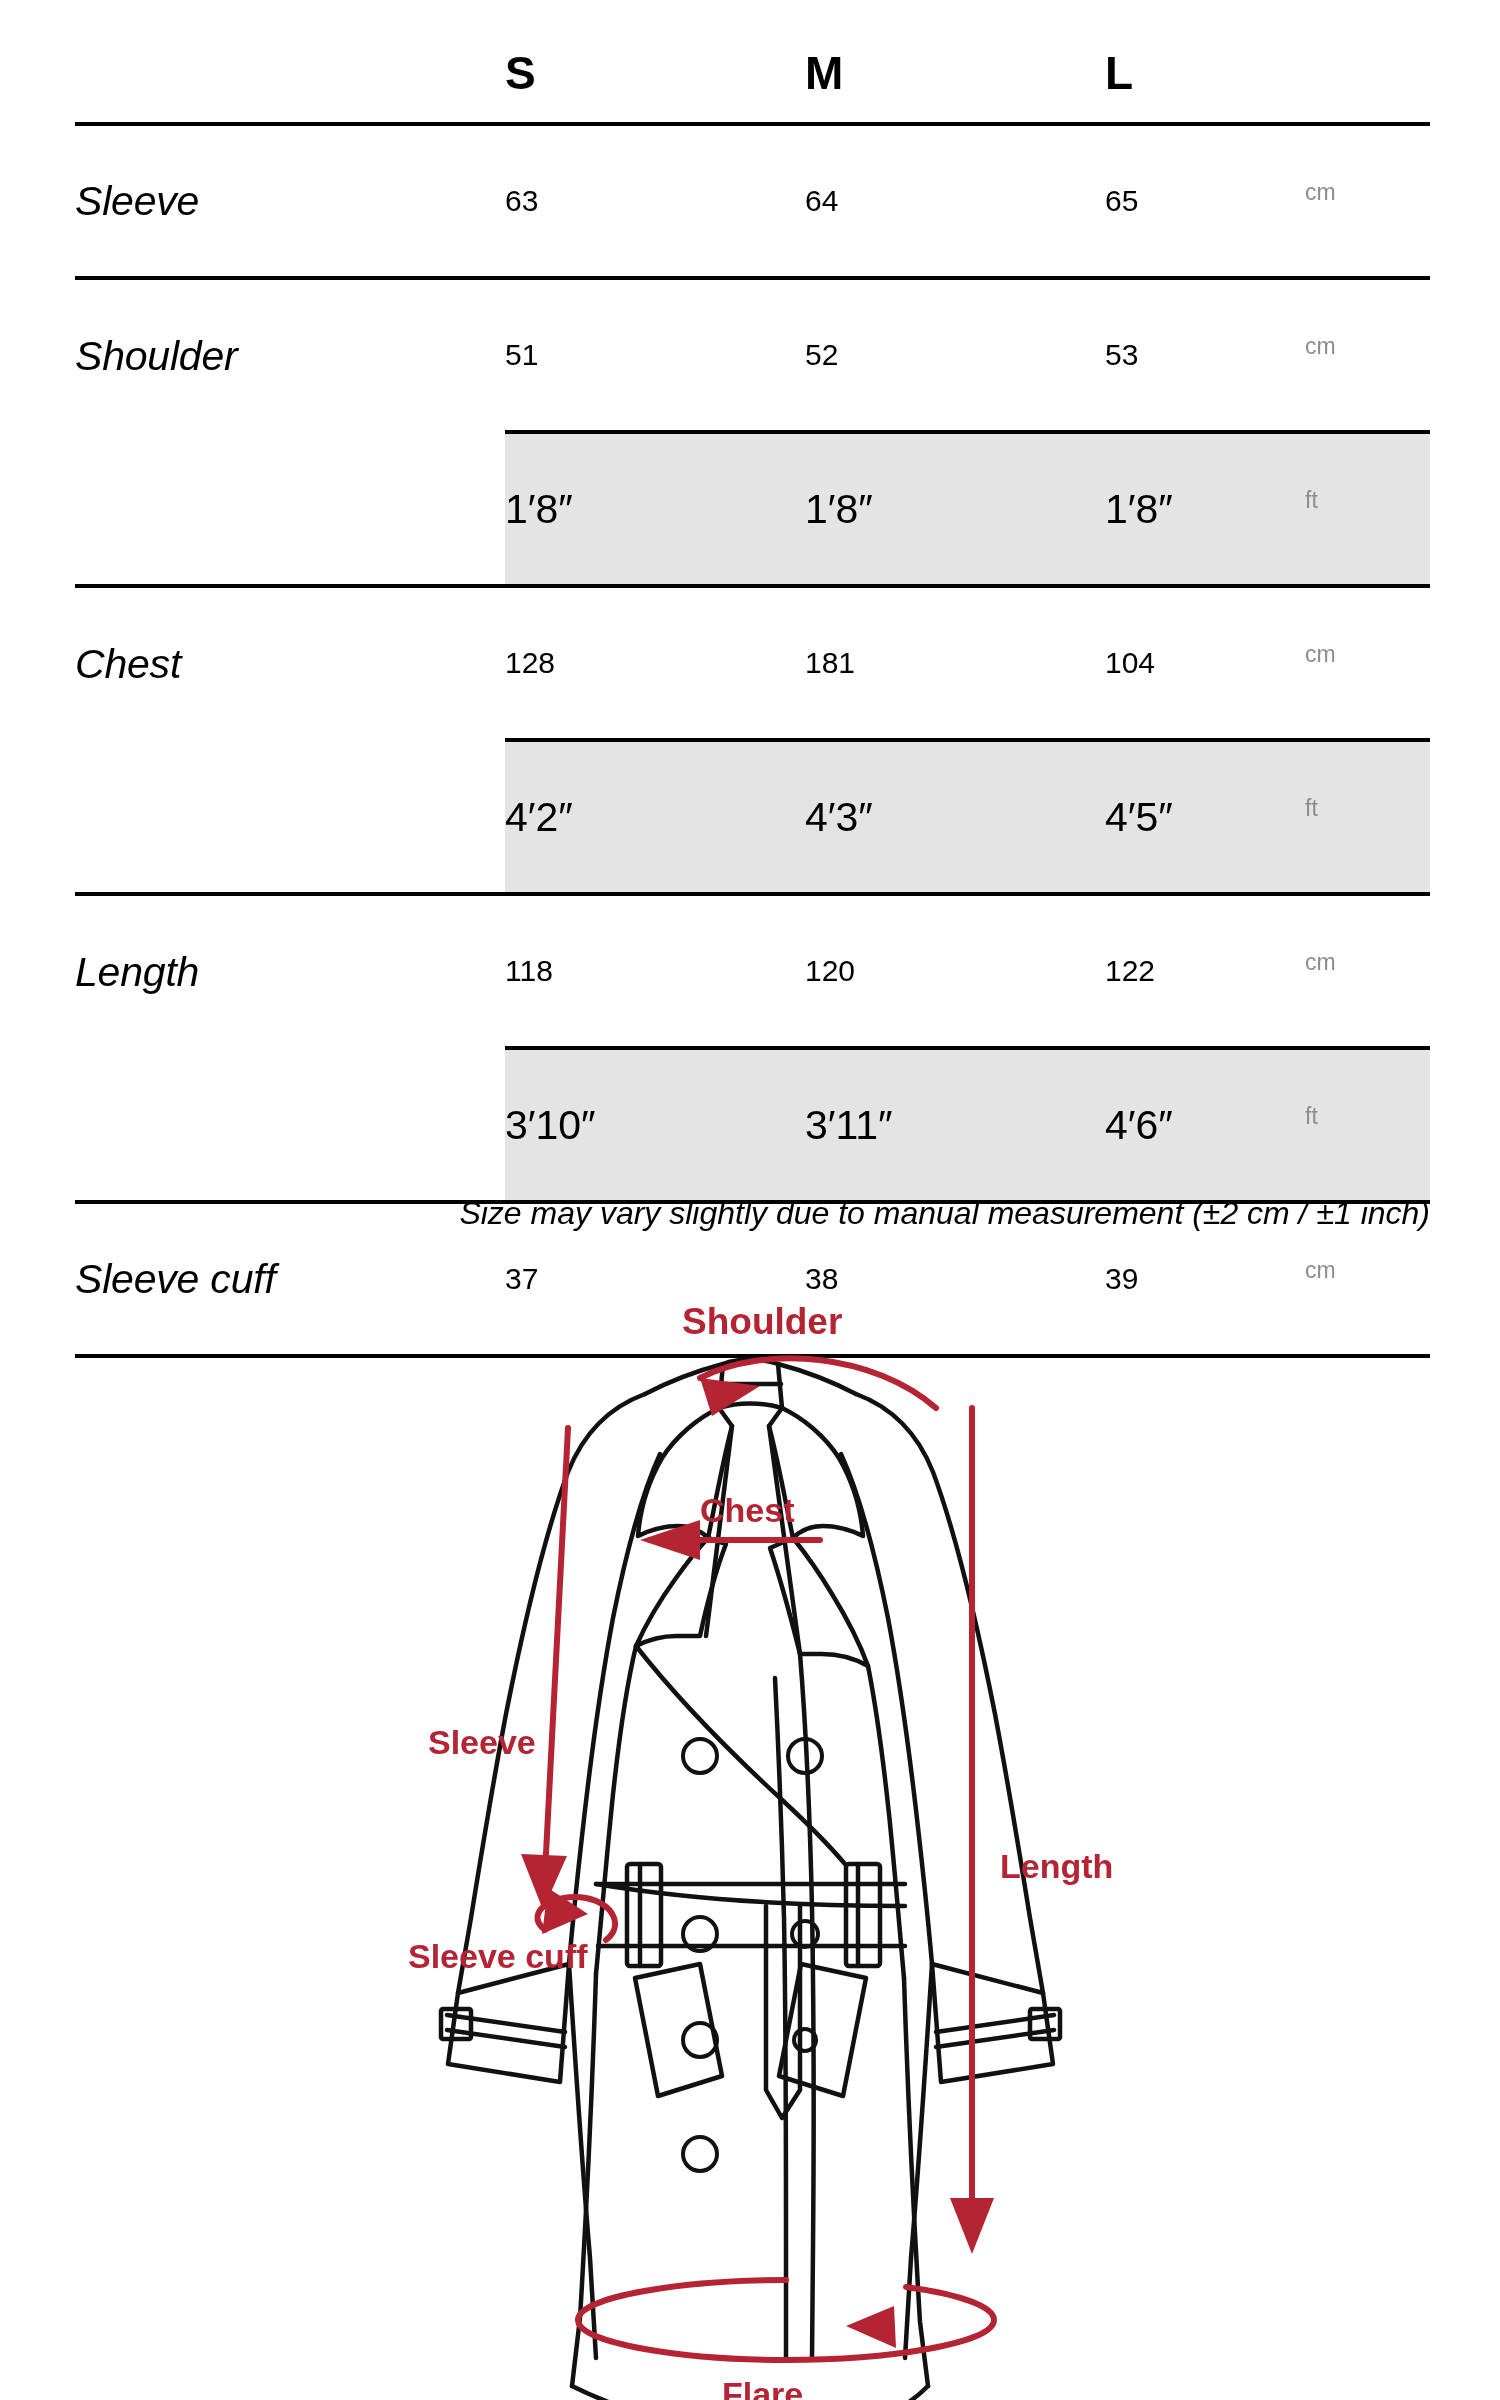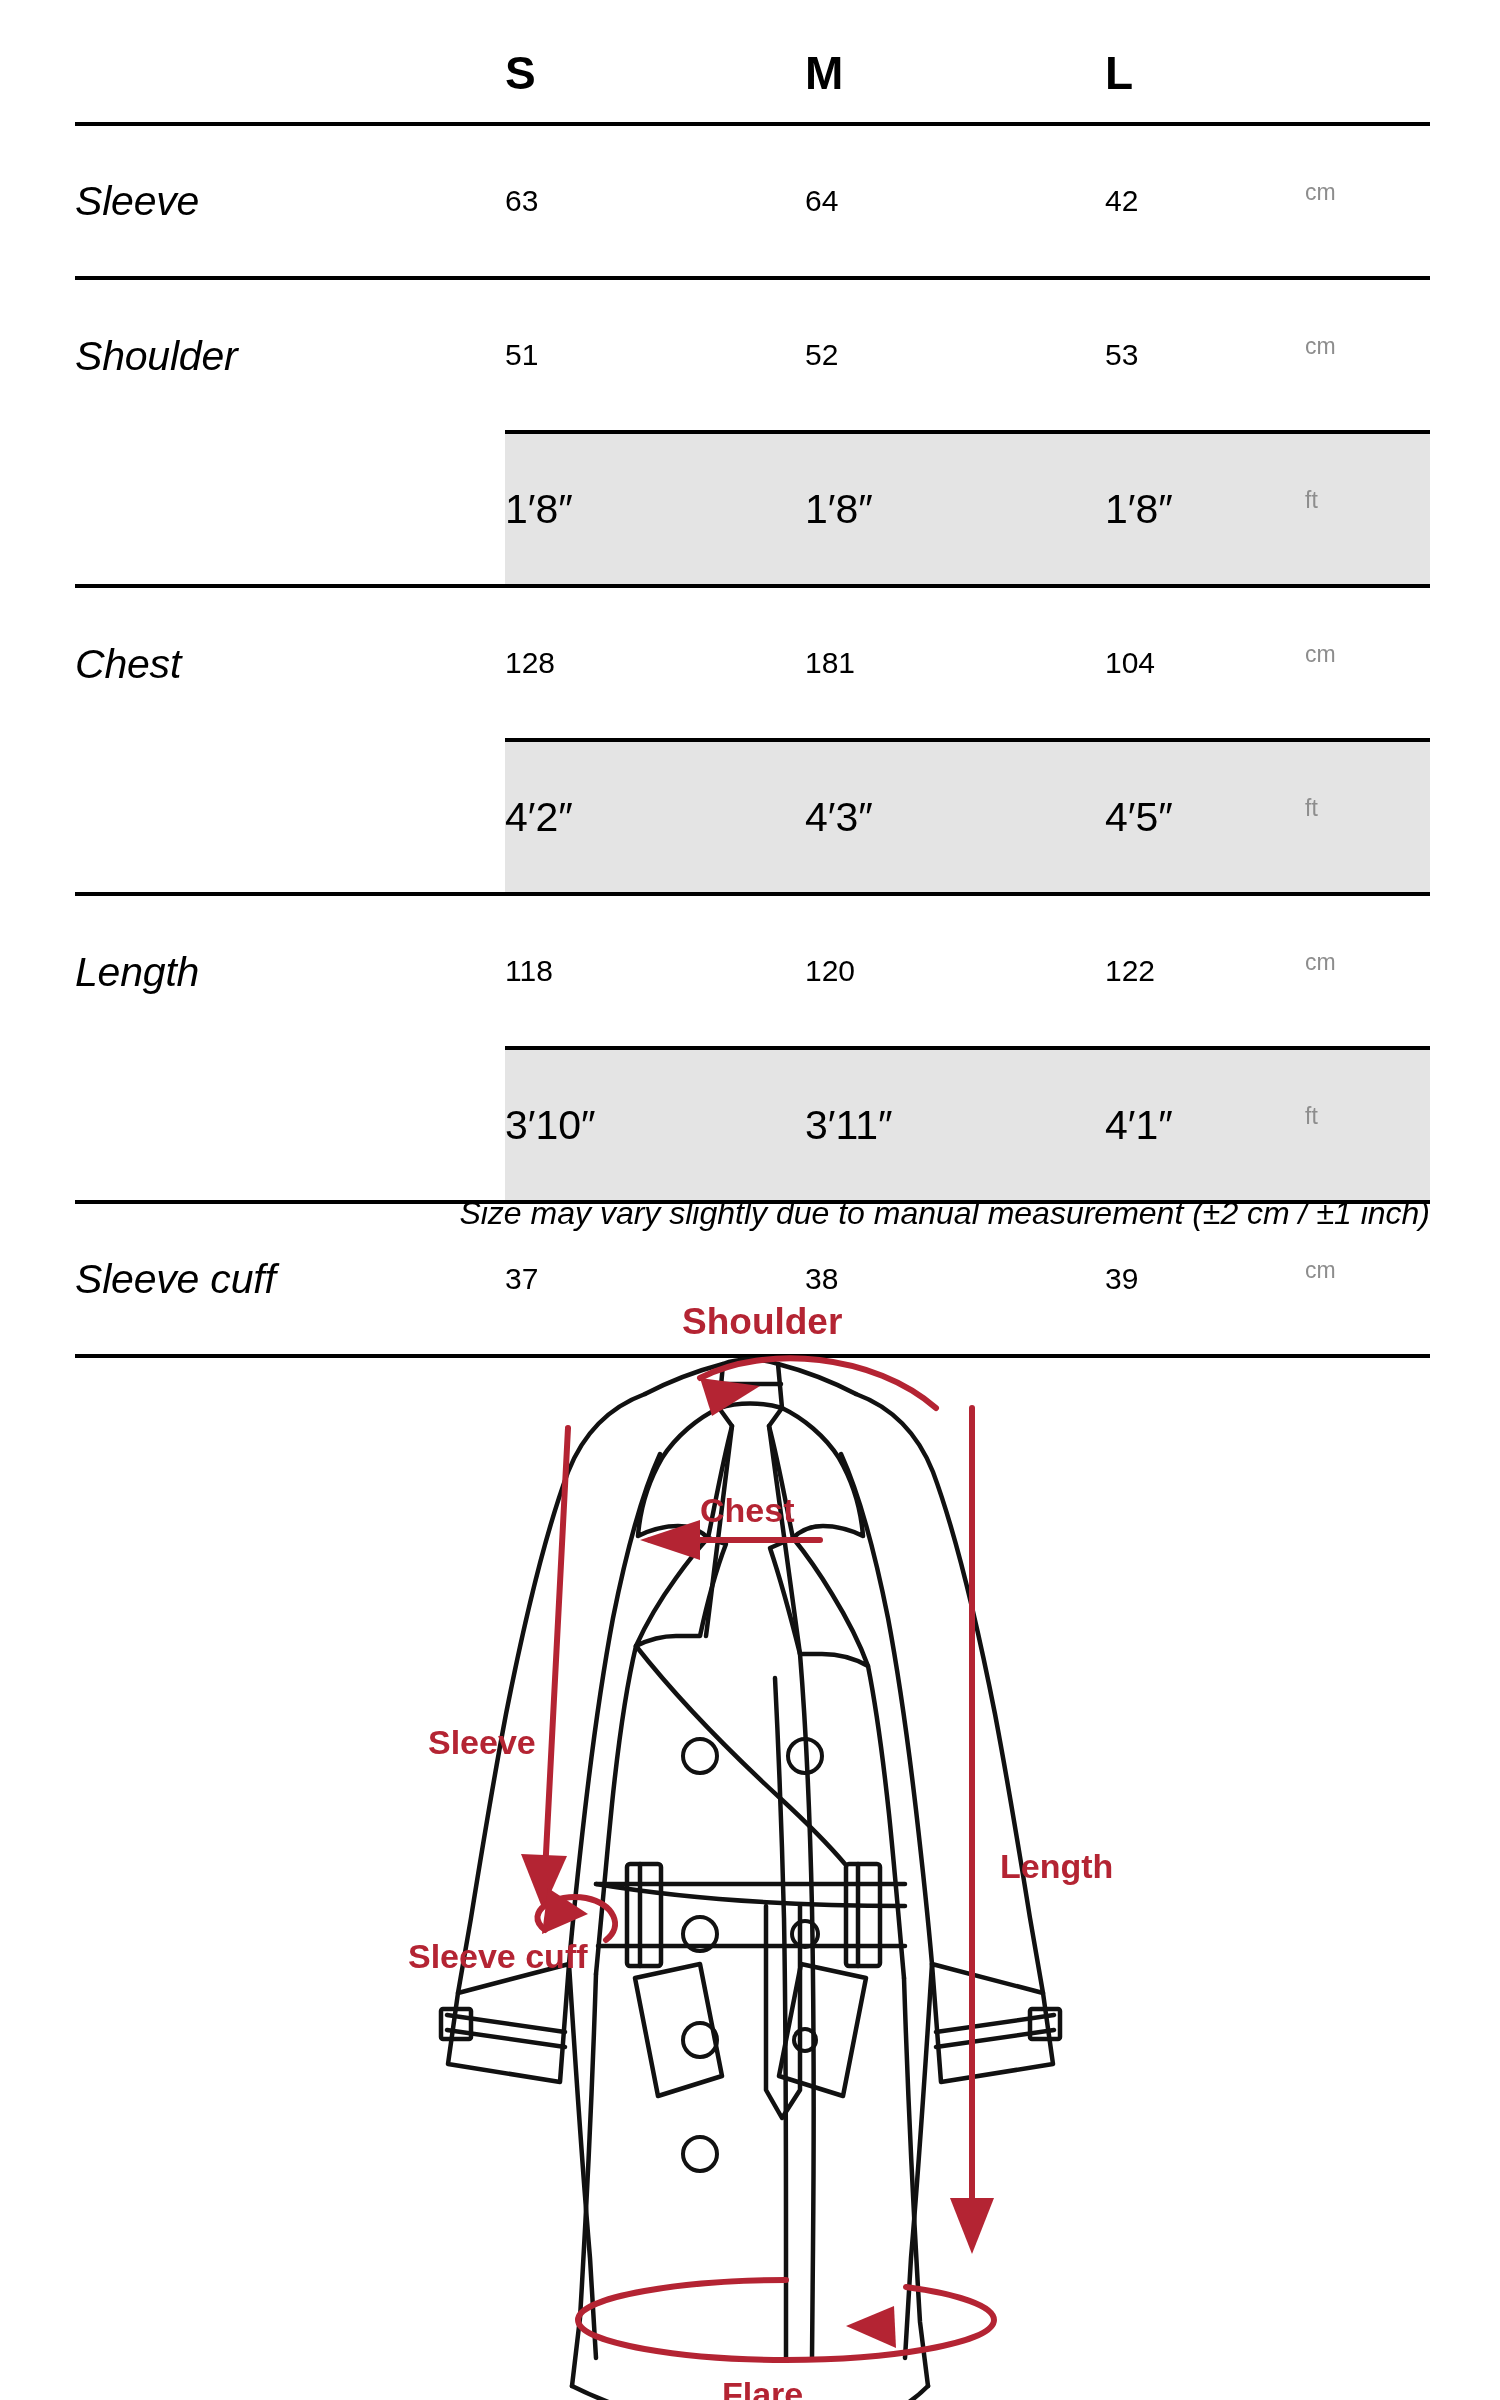--- a/index.html
+++ b/index.html
@@ -146,21 +146,21 @@
         <th>L</th>
         <th class="h-unit"></th>
       </tr>
     </thead>
     <tbody>
 
       <tr class="cm-row">
         <td class="cell-label">Sleeve</td>
         <td class="cell-val">63</td>
         <td class="cell-val">64</td>
-        <td class="cell-val">42</td>
+        <td class="cell-val">65</td>
         <td class="cell-unit">cm</td>
       </tr>
 
       <tr class="cm-row">
         <td class="cell-label">Shoulder</td>
         <td class="cell-val">51</td>
         <td class="cell-val">52</td>
         <td class="cell-val">53</td>
         <td class="cell-unit">cm</td>
       </tr>
@@ -191,21 +191,21 @@
         <td class="cell-label">Length</td>
         <td class="cell-val">118</td>
         <td class="cell-val">120</td>
         <td class="cell-val">122</td>
         <td class="cell-unit">cm</td>
       </tr>
       <tr class="ft-row">
         <td></td>
         <td class="cell-val shaded">3′10″</td>
         <td class="cell-val shaded">3′11″</td>
-        <td class="cell-val shaded">4′1″</td>
+        <td class="cell-val shaded">4′6″</td>
         <td class="cell-unit shaded">ft</td>
       </tr>
 
       <tr class="cm-row">
         <td class="cell-label">Sleeve cuff</td>
         <td class="cell-val">37</td>
         <td class="cell-val">38</td>
         <td class="cell-val">39</td>
         <td class="cell-unit">cm</td>
       </tr>

